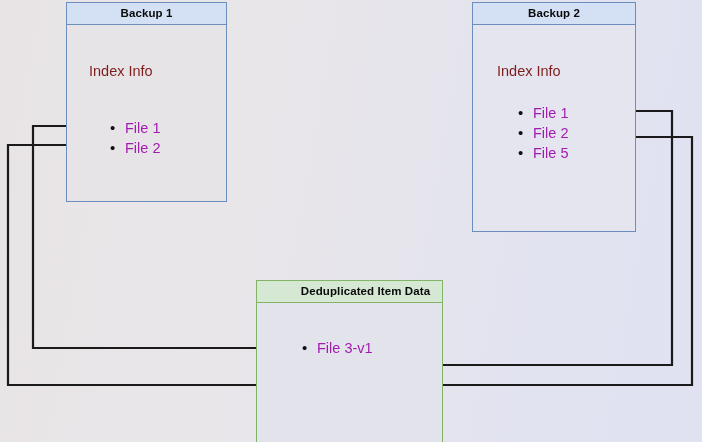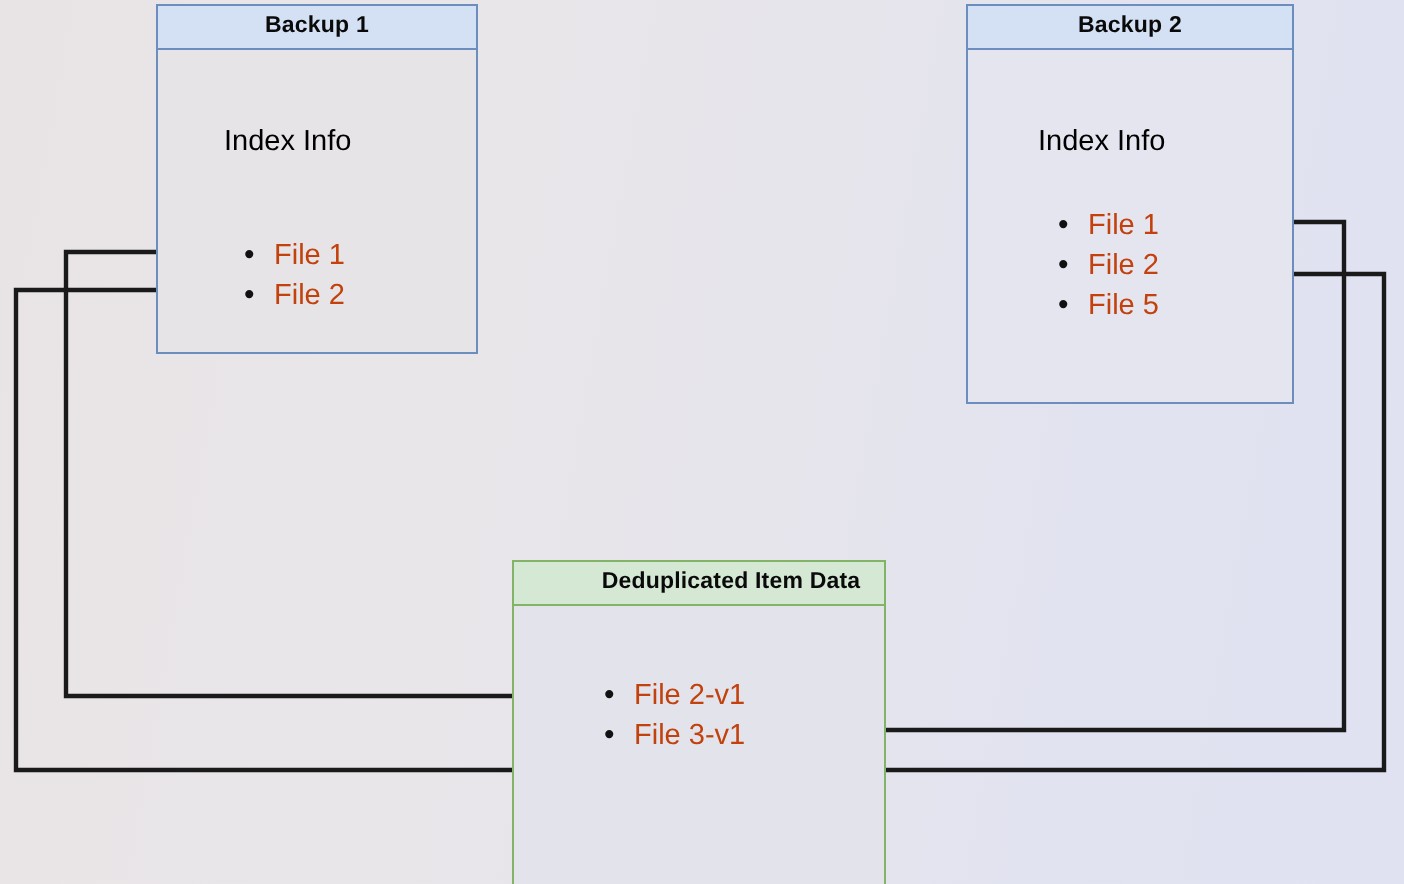--- a/index.html
+++ b/index.html
@@ -58,33 +58,32 @@
   .node-body {
     position: relative;
     height: calc(100% - 22px);
   }
   .node.b1 .node-body { background: #e6e4e6; }
   .node.b2 .node-body { background: #e5e5f0; }
   .node.green .node-body { background: #e3e3ec; }
   .index-label {
     position: absolute;
     font-size: 14.5px;
-    color: #000000;
+    color: #7f1d1d;
     white-space: nowrap;
-    margin-left: 11px;
   }
   ul.filelist {
     list-style: none;
     margin: 0;
     padding: 0;
     position: absolute;
   }
   ul.filelist li {
     font-size: 14.5px;
-    color: #c2410c;
+    color: #a21caf;
     height: 20px;
     line-height: 20px;
     white-space: nowrap;
     position: relative;
     padding-left: 16px;
   }
   ul.filelist li::before {
     content: "\2022";
     position: absolute;
     left: 1px;
@@ -108,46 +107,45 @@
 
     <path d="M118,126 L33,126 L33,348 L300,348" fill="none" stroke="#1a1a1a" stroke-width="2.2" marker-end="url(#arrowEnd)"></path>
 
     <path d="M117,145 L8,145 L8,385 L300,385" fill="none" stroke="#1a1a1a" stroke-width="2.2" marker-end="url(#arrowEnd)"></path>
 
     <path d="M597,111 L672,111 L672,365 L392,365" fill="none" stroke="#1a1a1a" stroke-width="2.2" marker-end="url(#arrowEnd)"></path>
 
     <path d="M590,137 L692,137 L692,385 L400,385" fill="none" stroke="#1a1a1a" stroke-width="2.2" marker-end="url(#arrowEnd)"></path>
   </svg>
 
-  <div class="node b1" style="left:78px; top:2px; width:161px; height:175px;">
+  <div class="node b1" style="left:66px; top:2px; width:161px; height:200px;">
     <div class="node-header">Backup 1</div>
     <div class="node-body">
       <span class="index-label" style="left:22px; top:38px;">Index Info</span>
       <ul class="filelist" style="left:42px; top:93px;">
         <li>File 1</li>
         <li>File 2</li>
       </ul>
     </div>
   </div>
 
-  <div class="node b2" style="left:483px; top:2px; width:164px; height:200px;">
+  <div class="node b2" style="left:472px; top:2px; width:164px; height:230px;">
     <div class="node-header">Backup 2</div>
     <div class="node-body">
       <span class="index-label" style="left:24px; top:38px;">Index Info</span>
       <ul class="filelist" style="left:44px; top:78px;">
         <li>File 1</li>
         <li>File 2</li>
         <li>File 5</li>
       </ul>
     </div>
   </div>
 
   <div class="node green" style="left:256px; top:280px; width:187px; height:165px;">
     <div class="node-header">Deduplicated Item Data</div>
     <div class="node-body">
       <ul class="filelist" style="left:44px; top:35px;">
-        <li>File 2-v1</li>
         <li>File 3-v1</li>
       </ul>
     </div>
   </div>
 
 </div>
 
 </body></html>

